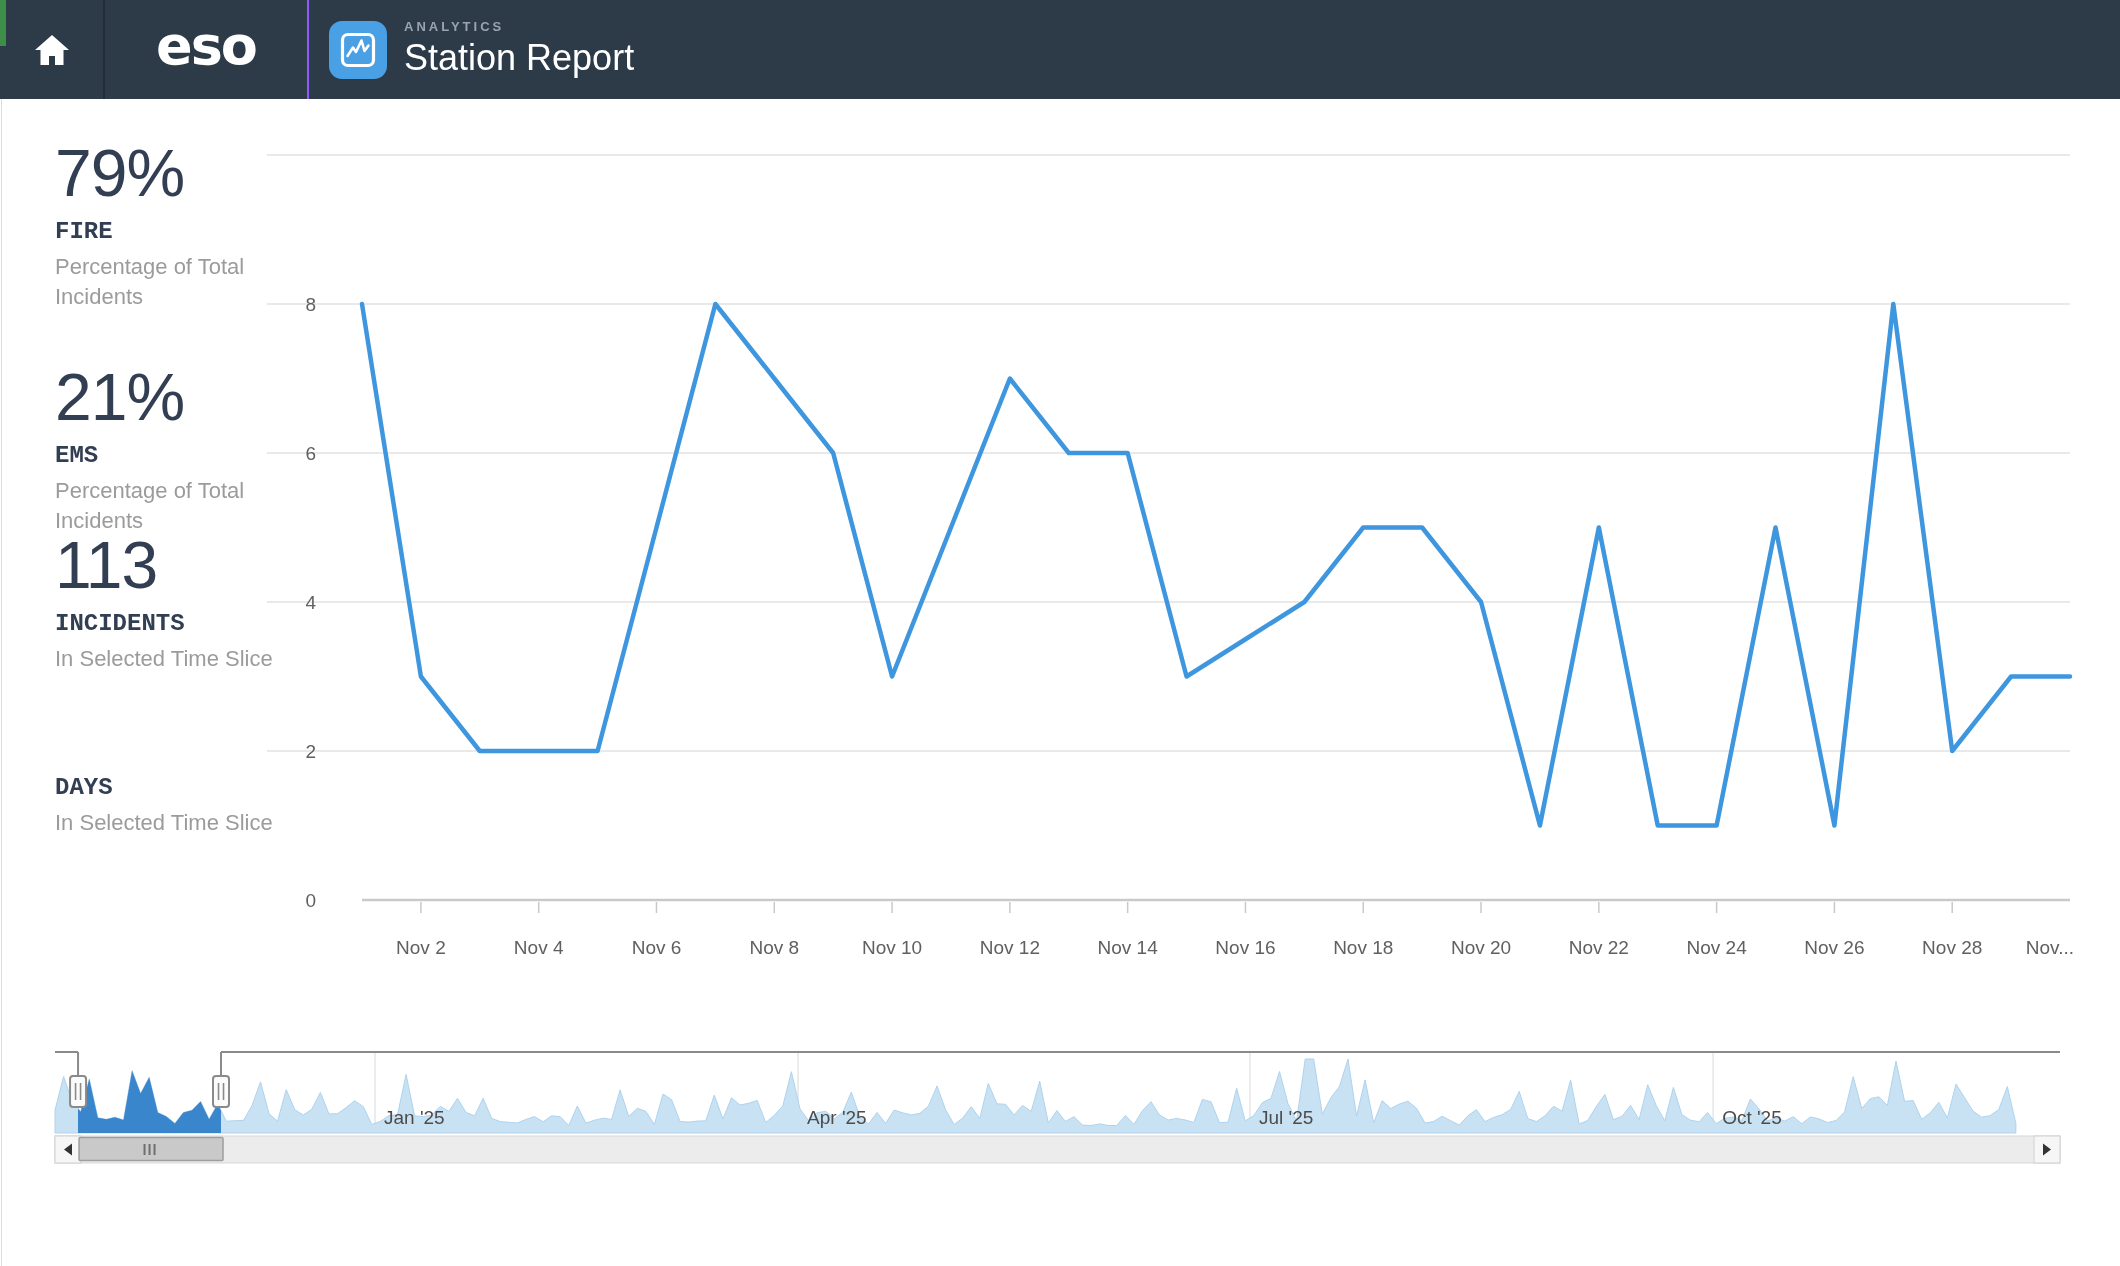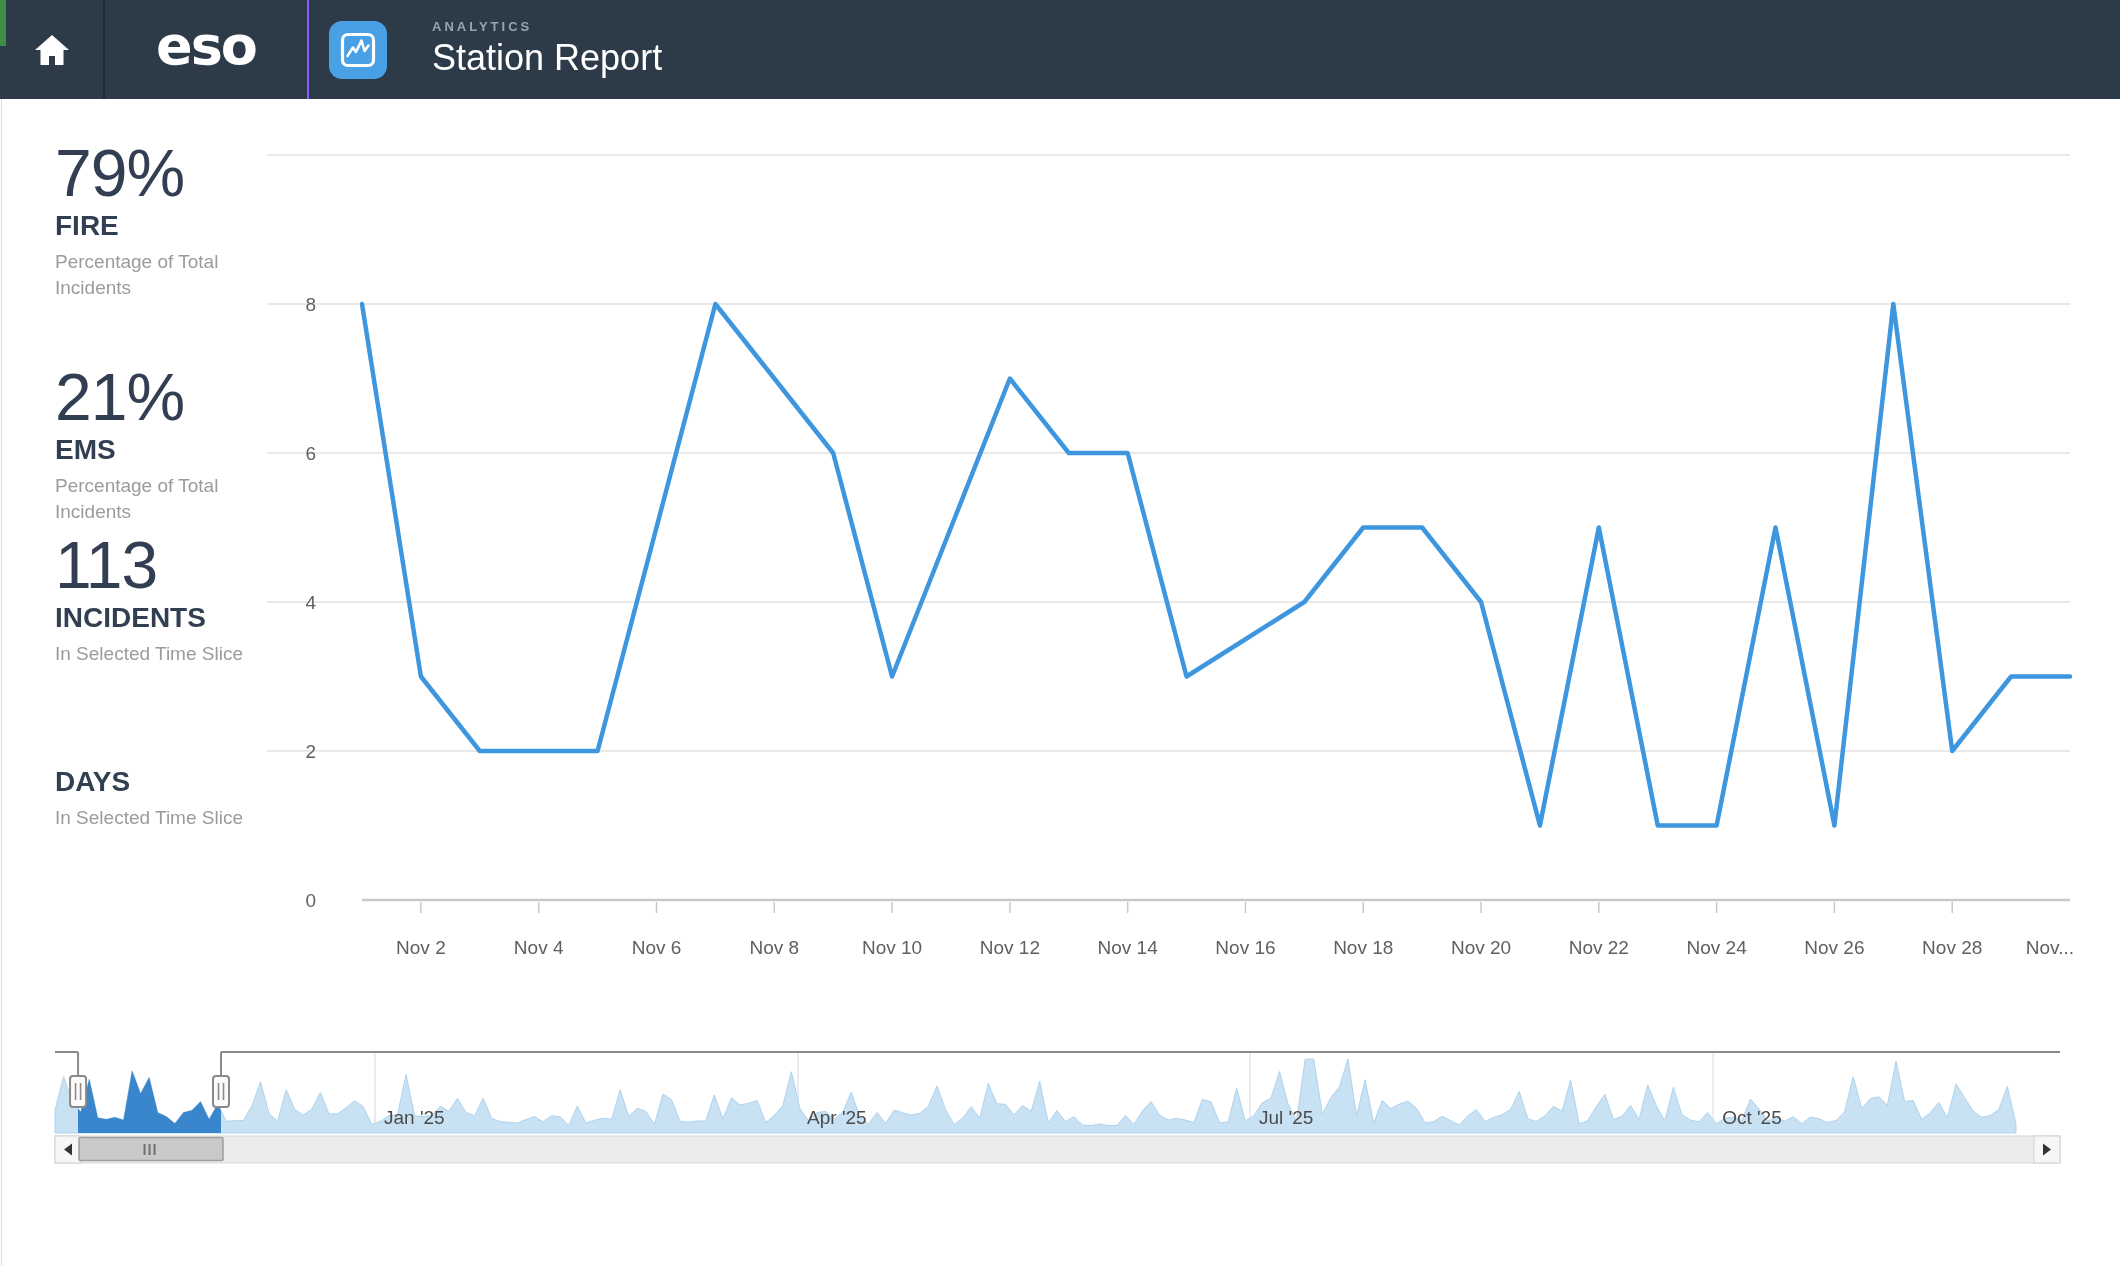--- a/index.html
+++ b/index.html
@@ -6,33 +6,33 @@
   .page{position:relative;width:2120px;height:1266px;overflow:hidden;background:#fff;
         font-family:"Liberation Sans",sans-serif;}
   
   .navbar{position:absolute;left:0;top:0;width:2120px;height:99px;background:#2d3a48;
           display:flex;align-items:stretch;}
   .nav-cell{display:flex;align-items:center;justify-content:center;}
   .nav-home{width:103px;border-right:2px solid #232d39;cursor:pointer;}
   .nav-brand{width:202px;border-right:2px solid #8b5cf6;cursor:pointer;}
   .brand-text{color:#fff;font-family:"DejaVu Sans",sans-serif;font-weight:800;
               font-size:54px;letter-spacing:-2px;line-height:1;padding-bottom:8px;}
-  .nav-app{display:flex;align-items:center;padding-left:20px;gap:28px;}
+  .nav-app{display:flex;align-items:center;padding-left:20px;}
   .app-icon{width:58px;height:58px;border-radius:13px;background:#4aa0e4;
             display:flex;align-items:center;justify-content:center;}
   .app-text{margin-left:17px;display:flex;flex-direction:column;justify-content:center;}
   .app-kicker{color:#98a4b0;font-size:13px;font-weight:700;letter-spacing:3px;line-height:1.2;}
   .app-title{color:#ffffff;font-size:36px;font-weight:400;line-height:1.25;}
   .corner-mark{position:absolute;left:0;top:0;width:6px;height:46px;background:#3e8e4a;}
   .page-edge{position:absolute;left:1px;top:99px;width:1px;height:1167px;background:#dcdcdc;}
   
   .stat{position:absolute;left:55px;width:235px;}
   .stat-value{font-size:66px;font-weight:400;color:#323e52;letter-spacing:-1px;line-height:1;}
-  .stat-label{margin-top:4px;font-size:28px;font-weight:700;color:#323e52;}
-  .stat-sub{margin-top:7px;font-size:19px;color:#9b9b9b;line-height:1.35;}
+  .stat-label{margin-top:12px;font-size:24px;font-weight:700;color:#323e52;font-family:Liberation Mono, monospace;}
+  .stat-sub{margin-top:7px;font-size:22px;color:#9b9b9b;line-height:1.35;}
   svg text{font-family:"Liberation Sans",sans-serif;}
   .viz{position:absolute;left:0;top:0;}
 </style>
 </head>
 <body>
 
 <div class="page">
 
   <div class="navbar">
     <div class="nav-cell nav-home">

